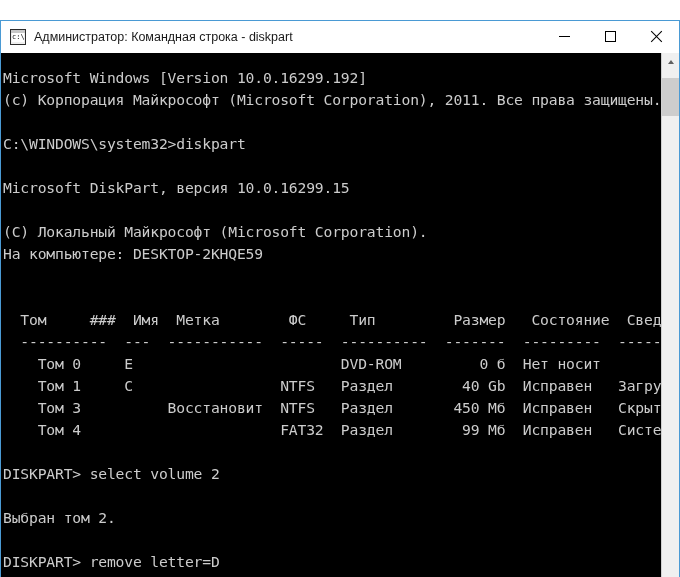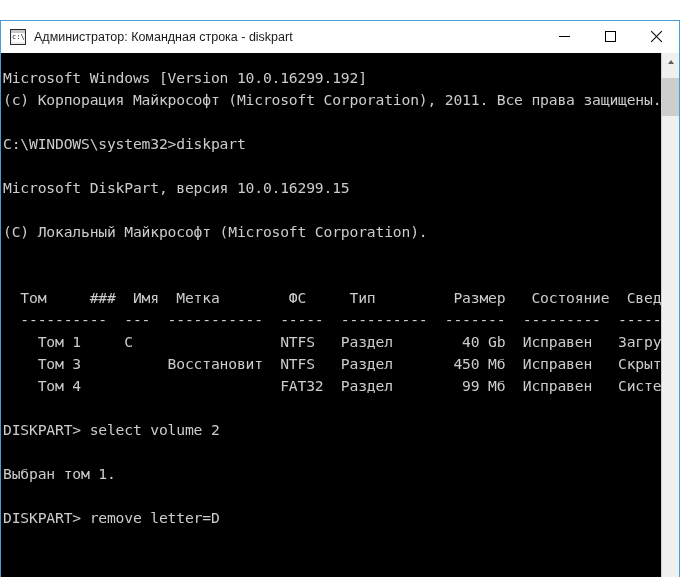--- a/index.html
+++ b/index.html
@@ -210,31 +210,33 @@
   <div class="console-area">
     <div class="console" id="console-output">
         <div class="line">Microsoft Windows [Version 10.0.16299.192]</div>
         <div class="line">(c) Корпорация Майкрософт (Microsoft Corporation), 2011. Все права защищены.</div>
         <div class="line blank"> </div>
         <div class="line">C:\WINDOWS\system32&gt;diskpart</div>
         <div class="line blank"> </div>
         <div class="line">Microsoft DiskPart, версия 10.0.16299.15</div>
         <div class="line blank"> </div>
         <div class="line">(C) Локальный Майкрософт (Microsoft Corporation).</div>
+        <div class="line">На компьютере: DESKTOP-2KHQE59</div>
         <div class="line blank"> </div>
         <div class="line blank"> </div>
         <div class="line">  Том     ###  Имя  Метка        ФС     Тип         Размер   Состояние  Сведения</div>
         <div class="line">  ----------  ---  -----------  -----  ----------  -------  ---------  --------</div>
+        <div class="line">    Том 0     E                        DVD-ROM         0 б  Нет носит</div>
         <div class="line">    Том 1     C                 NTFS   Раздел        40 Gb  Исправен   Загрузоч</div>
         <div class="line">    Том 3          Восстановит  NTFS   Раздел       450 Мб  Исправен   Скрытый</div>
         <div class="line">    Том 4                       FAT32  Раздел        99 Мб  Исправен   Системны</div>
         <div class="line blank"> </div>
         <div class="line">DISKPART&gt; select volume 2</div>
         <div class="line blank"> </div>
-        <div class="line">Выбран том 1.</div>
+        <div class="line">Выбран том 2.</div>
         <div class="line blank"> </div>
         <div class="line">DISKPART&gt; remove letter=D</div>
       </div>
 
     <div class="scrollbar">
       <div class="sb-arrow sb-up">
         <span></span>
       </div>
       <div class="sb-track">
         <div class="sb-thumb"></div>

